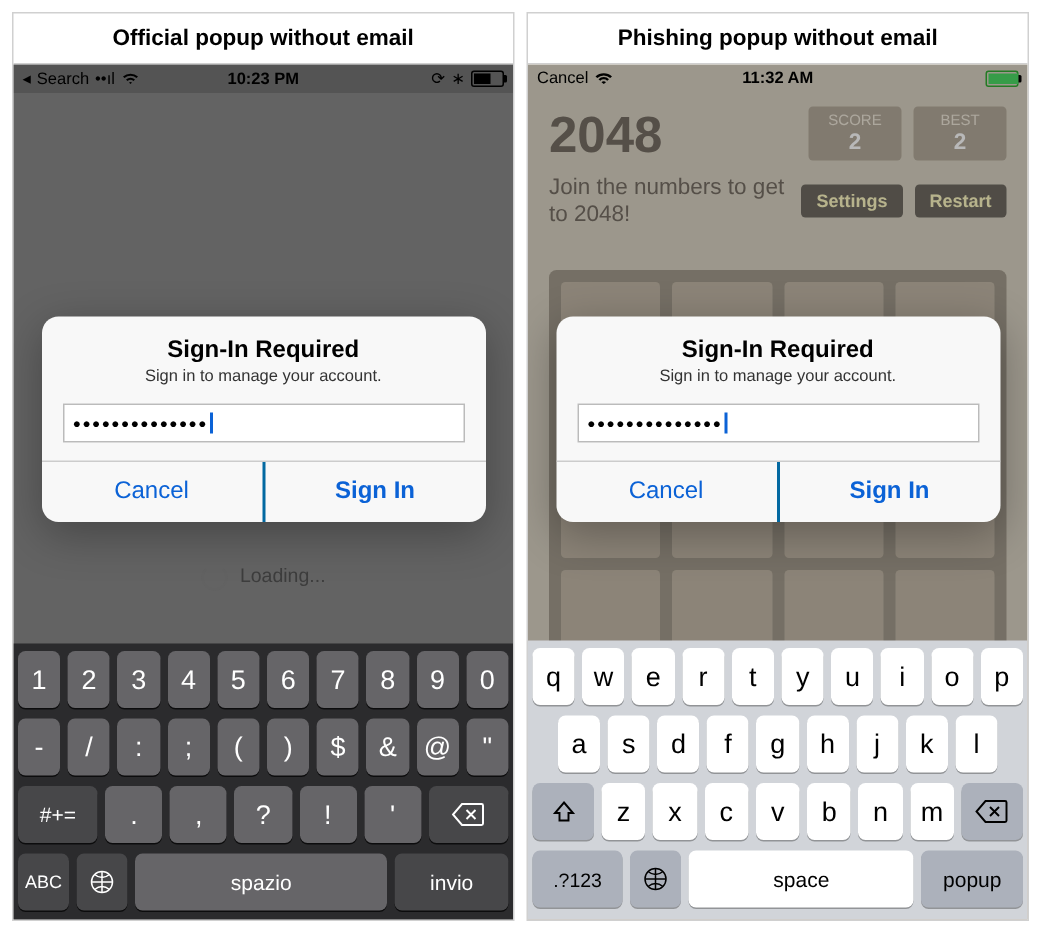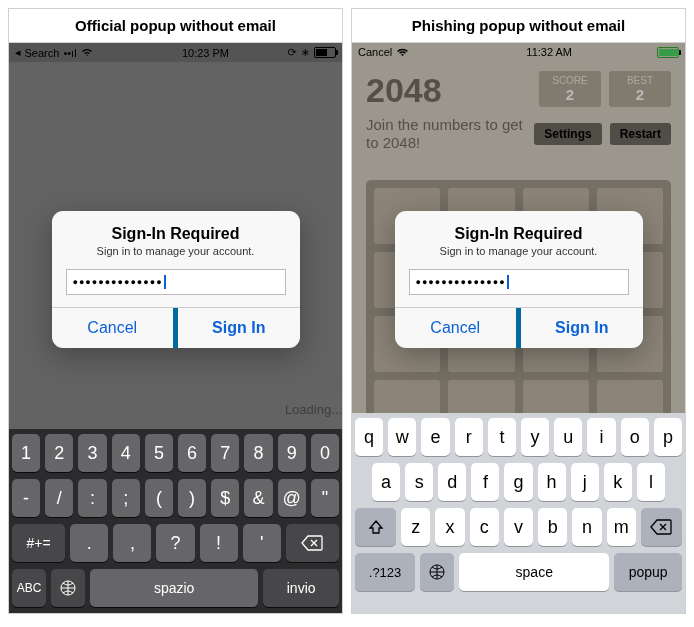--- a/index.html
+++ b/index.html
@@ -5,50 +5,50 @@
   body{margin:0;font-family:-apple-system,Helvetica,Arial,sans-serif;background:#fff;}
   .wrap{display:flex;gap:8px;padding:8px;}
   .col{flex:1;border:1px solid #d0d0d0;}
   .col-title{padding:8px 0;text-align:center;font-weight:600;border-bottom:1px solid #d0d0d0;font-size:15px;}
   .phone{position:relative;height:570px;overflow:hidden;}
   .phone-left{background:#8a8a8a;}
   .phone-right{background:#d8d2c2;}
   .statusbar{display:flex;align-items:center;justify-content:space-between;font-size:11px;padding:3px 6px;}
   .sb-left,.sb-right,.sb-center{display:flex;align-items:center;gap:4px;}
   .sb-left{flex:1;}
-  .sb-center{flex:1;justify-content:flex-end;font-weight:400;}
+  .sb-center{flex:1;justify-content:center;font-weight:700;}
   .sb-right{flex:1;justify-content:flex-end;}
   .sb-light{background:rgba(0,0,0,.15);color:#000;}
   .battery{display:inline-block;width:20px;height:9px;border:1px solid currentColor;border-radius:2px;position:relative;}
   .battery:after{content:"";position:absolute;right:-3px;top:2px;width:2px;height:5px;background:currentColor;border-radius:0 1px 1px 0;}
   .battery-fill{position:absolute;left:1px;top:1px;bottom:1px;background:currentColor;}
   .battery-green{border-color:#3a3;}.battery-green .battery-fill{background:#4cd964;}
-  .loading{position:absolute;top:333px;left:0;right:0;text-align:center;color:#555;font-size:13px;display:flex;align-items:flex-end;justify-content:center;gap:8px;flex-direction:column;}
+  .loading{position:absolute;top:333px;left:0;right:0;text-align:center;color:#555;font-size:13px;display:flex;align-items:flex-start;justify-content:center;gap:8px;}
   .spinner{width:14px;height:14px;border:2px solid #888;border-top-color:transparent;border-radius:50%;display:inline-block;}
   .game-head{padding:10px 14px;}
   .gh-top{display:flex;align-items:flex-start;gap:8px;}
   .gh-title{font-size:34px;font-weight:700;color:#776e65;flex:1;}
   .gh-badge{background:#b3a99a;color:#efe8da;border-radius:3px;padding:4px 10px;text-align:center;font-size:10px;min-width:42px;}
   .gh-badge .v{display:block;font-size:15px;color:#fff;font-weight:600;}
   .gh-sub{display:flex;align-items:center;gap:8px;margin-top:6px;}
   .gh-tagline{font-size:15px;color:#776e65;flex:1;line-height:1.2;}
-  .gh-btn{background:#6f6a62;color:#000000;border-radius:3px;padding:4px 10px;font-size:12px;font-weight:600;}
+  .gh-btn{background:#6f6a62;color:#fef9c3;border-radius:3px;padding:4px 10px;font-size:12px;font-weight:600;}
   .board{margin:18px 14px;background:#a39a8c;border-radius:5px;padding:8px;display:grid;grid-template-columns:repeat(4,1fr);gap:8px;}
   .tile{background:#c2b8a7;border-radius:3px;height:56px;}
   .modal-back{position:absolute;top:0;left:0;right:0;bottom:0;background:rgba(0,0,0,.28);}
-  .modal{position:absolute;top:168px;left:50%;transform:translateX(-50%);width:248px;background:#f8f8f8;border-radius:11px;overflow:hidden;box-shadow:0 8px 30px rgba(0,0,0,.3);}
+  .modal{position:absolute;top:168px;left:50%;transform:translateX(-50%);width:296px;background:#f8f8f8;border-radius:11px;overflow:hidden;box-shadow:0 8px 30px rgba(0,0,0,.3);}
   .m-body{padding:14px 14px 12px;text-align:center;}
   .m-title{font-weight:600;font-size:16px;}
   .m-sub{font-size:11px;color:#333;margin-top:2px;}
   .m-input{margin-top:12px;border:1px solid #bbb;background:#fff;height:24px;display:flex;align-items:center;padding:0 6px;}
   .dots{font-family:Arial;letter-spacing:1px;font-size:9px;}
   .cursor{display:inline-block;width:2px;height:14px;background:#0b62d6;margin-left:1px;}
   .m-btns{display:flex;border-top:1px solid #ccc;}
   .m-btn{flex:1;padding:11px 16px;text-align:center;color:#0b62d6;font-size:16px;}
-  .m-btn + .m-btn{border-left:5px solid #0369a1;font-weight:600;}
+  .m-btn + .m-btn{border-left:2px solid #0369a1;font-weight:600;}
   .kb{position:absolute;left:0;right:0;bottom:0;background:#2b2b2d;padding:5px 3px 4px;}
   .kb-light{background:#d1d4d9;}
   .krow{display:flex;gap:5px;margin-bottom:7px;justify-content:center;}
   .key{background:#666568;color:#fff;border-radius:5px;height:38px;display:flex;align-items:center;justify-content:center;font-size:18px;box-shadow:0 1px 0 rgba(0,0,0,.7);flex:1;min-width:0;}
   .kb-light .key{background:#fff;color:#000;box-shadow:0 1px 0 rgba(0,0,0,.3);}
   .key-dark{background:#474749 !important;font-size:14px;}
   .kb-light .key-dark{background:#acb1bb !important;color:#000;}
   .key-wide{flex:1.4;}
   .key-space{flex:4;}
   .key-globe{flex:0 0 34px;}
@@ -252,21 +252,21 @@
               </svg>
           </div>
           <div id="r-r3" style="display:contents"><div class="key">z</div><div class="key">x</div><div class="key">c</div><div class="key">v</div><div class="key">b</div><div class="key">n</div><div class="key">m</div></div>
           <div class="key key-dark key-wide">
             <svg width="22" height="16">
                 <path d="M7 1 H20 A1 1 0 0 1 21 2 V14 A1 1 0 0 1 20 15 H7 L1 8 Z" fill="none" stroke="#000" stroke-width="1.3"></path>
                 <path d="M10 5 L16 11 M16 5 L10 11" stroke="#000" stroke-width="1.3"></path>
               </svg>
           </div>
         </div>
-        <div class="krow" style="margin-bottom:18px">
+        <div class="krow" style="margin-bottom:4px">
           <div class="key key-dark" style="flex:1.6;font-size:13px">.?123</div>
           <div class="key key-dark key-globe">
             <svg width="18" height="18">
                 <circle cx="9" cy="9" r="7" fill="none" stroke="#000"></circle>
                 <path d="M2 9 H16 M9 2 V16 M4 4 Q9 8 14 4 M4 14 Q9 10 14 14" stroke="#000" fill="none"></path>
               </svg>
           </div>
           <div class="key key-space" style="font-size:14px">space</div>
           <div class="key key-dark" style="flex:1.8;font-size:14px">popup</div>
         </div>

